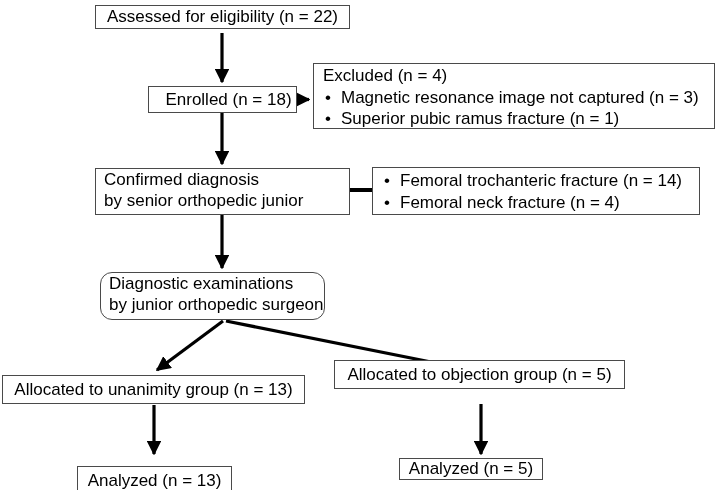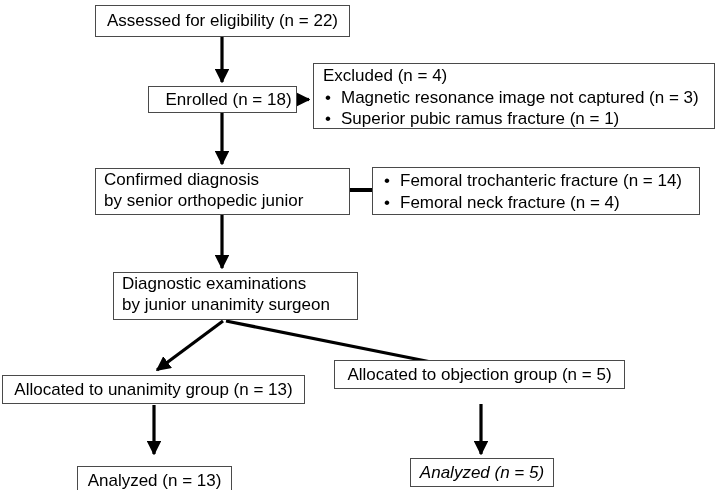--- a/index.html
+++ b/index.html
@@ -64,21 +64,21 @@
     <line x1="297" y1="99.5" x2="309" y2="99.5" stroke="#000" stroke-width="3.2" marker-end="url(#ah)"></line>
     <line x1="222" y1="113" x2="222" y2="164" stroke="#000" stroke-width="3.2" marker-end="url(#ah)"></line>
     <line x1="349" y1="190" x2="373" y2="190" stroke="#000" stroke-width="4"></line>
     <line x1="222" y1="215" x2="222" y2="268" stroke="#000" stroke-width="3.2" marker-end="url(#ah)"></line>
     <line x1="223" y1="321" x2="157" y2="370" stroke="#000" stroke-width="3.2" marker-end="url(#ah)"></line>
     <line x1="226" y1="321" x2="471" y2="370" stroke="#000" stroke-width="3.2" marker-end="url(#ah)"></line>
     <line x1="154" y1="405" x2="154" y2="454" stroke="#000" stroke-width="3.2" marker-end="url(#ah)"></line>
     <line x1="481" y1="404" x2="481" y2="454" stroke="#000" stroke-width="3.2" marker-end="url(#ah)"></line>
   </svg>
 
-  <div class="box box-center" style="left:95px; top:5px; width:255px; height:32px;">
+  <div class="box box-center" style="left:95px; top:5px; width:255px; height:24px;">
     <span>Assessed for eligibility (n = 22)</span>
   </div>
 
   <div class="box box-center" style="left:148px; top:86px; width:149px; height:27px;padding-left:12px;">
     <span>Enrolled (n = 18)</span>
   </div>
 
   <div class="box box-list" style="left:313px; top:63px; width:402px; height:66px;">
     <div class="list-title">Excluded (n = 4)</div>
     <div class="bullet-row">
@@ -100,34 +100,34 @@
     <div class="bullet-row">
       <span class="bullet-glyph">•</span>
       <span>Femoral trochanteric fracture (n = 14)</span>
     </div>
     <div class="bullet-row">
       <span class="bullet-glyph">•</span>
       <span>Femoral neck fracture (n = 4)</span>
     </div>
   </div>
 
-  <div class="box box-lines" style="left:113px; top:272px; width:245px; height:48px;">
+  <div class="box box-lines" style="left:100px; top:272px; width:225px; height:48px;border-radius:12px;">
     <div>Diagnostic examinations</div>
-    <div>by junior unanimity surgeon</div>
+    <div>by junior orthopedic surgeon</div>
   </div>
 
   <div class="box box-center" style="left:2px; top:375px; width:303px; height:29px;">
     <span>Allocated to unanimity group (n = 13)</span>
   </div>
 
   <div class="box box-center" style="left:334px; top:360px; width:291px; height:29px;">
     <span>Allocated to objection group (n = 5)</span>
   </div>
 
   <div class="box box-center" style="left:77px; top:458px; width:155px; height:29px;margin-top:8px;">
     <span>Analyzed (n = 13)</span>
   </div>
 
-  <div class="box box-center" style="left:410px; top:458px; width:144px; height:29px;font-style:italic;">
+  <div class="box box-center" style="left:399px; top:458px; width:144px; height:22px;">
     <span>Analyzed (n = 5)</span>
   </div>
 
 </div>
 
 </body></html>

